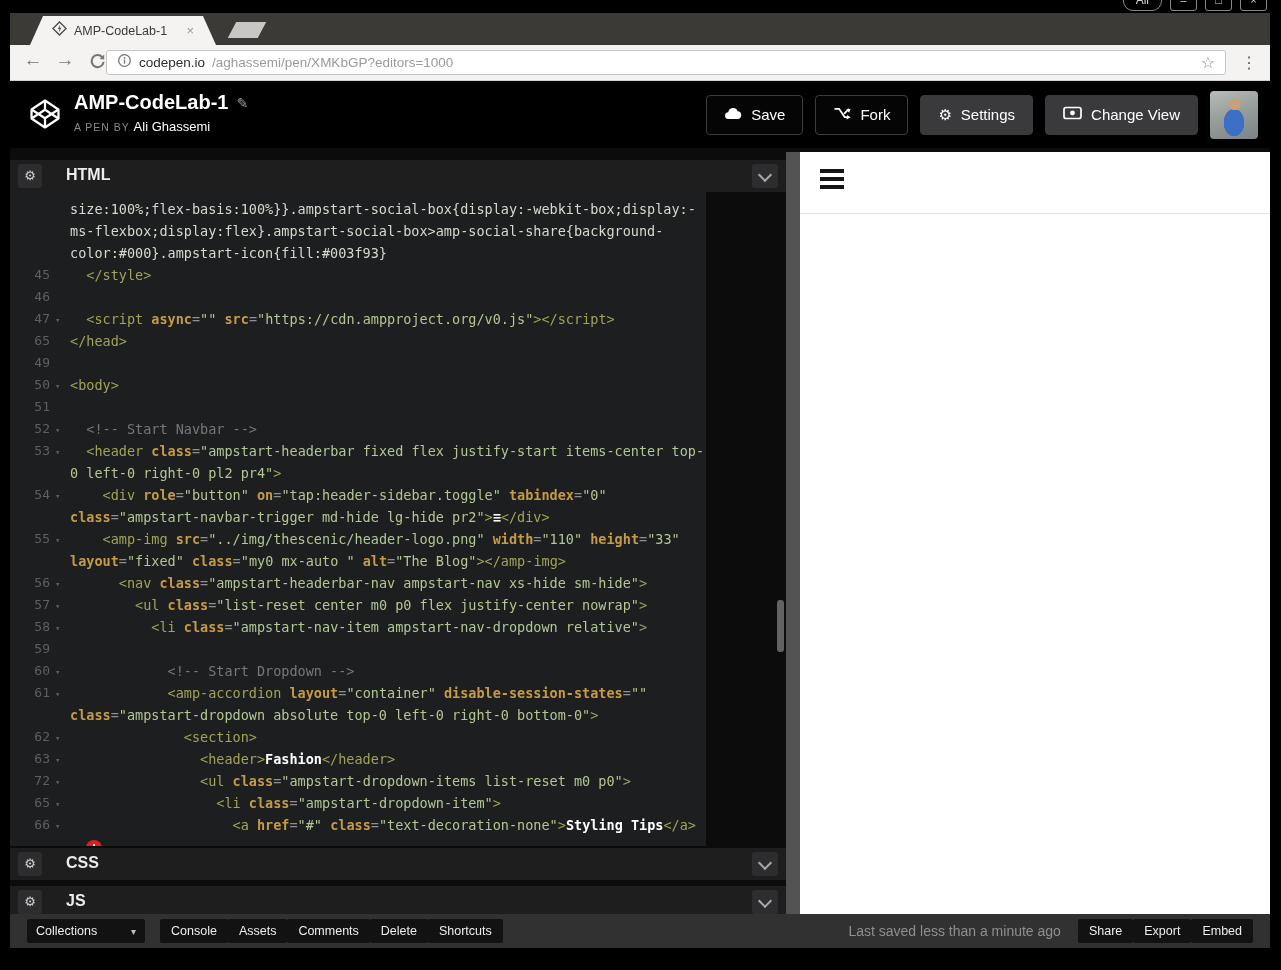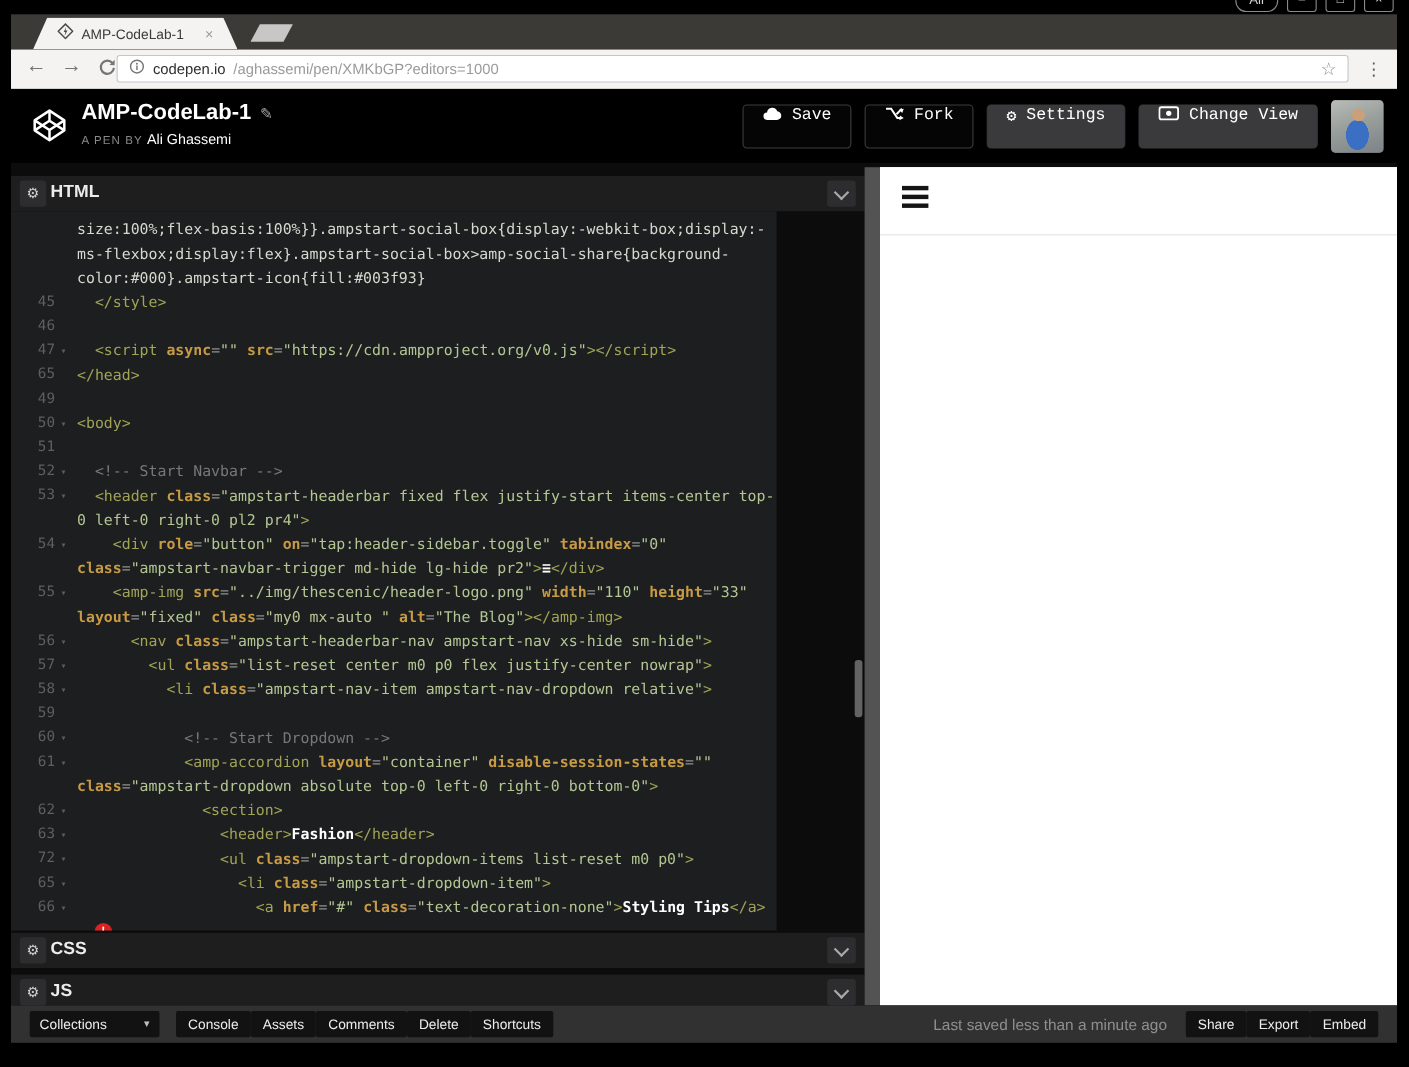--- a/index.html
+++ b/index.html
@@ -39,39 +39,39 @@
   .cp-header{position:absolute;left:10px;top:81px;width:1260px;height:67px;background:#000;}
   .cp-logo{position:absolute;left:18px;top:15px;}
   .cp-titles{position:absolute;left:64px;top:10px;}
   .cp-title-row{display:flex;align-items:center;gap:8px;}
   .cp-title{font-size:20px;font-weight:bold;color:#fff;}
   .cp-pencil{font-size:14px;color:#a0a0a0;}
   .cp-byline{margin-top:5px;font-size:10.5px;color:#8a8a8a;letter-spacing:1px;}
   .cp-author{font-size:13px;color:#fff;letter-spacing:0;}
   .hdr-actions{position:absolute;right:12px;top:50%;transform:translateY(-50%);
                display:flex;gap:12px;align-items:center;}
-  .cp-btn{height:40px;display:flex;align-items:flex-start;gap:9px;padding:0 17px;border-radius:4px;
-          color:#fff;font-size:15px;box-sizing:border-box;white-space:nowrap;font-family:Liberation Mono, monospace;}
+  .cp-btn{height:40px;display:flex;align-items:center;gap:9px;padding:0 17px;border-radius:4px;
+          color:#fff;font-size:15px;box-sizing:border-box;white-space:nowrap;}
   .cp-btn.dark{background:#050505;border:1px solid #3d3d3d;}
   .cp-btn.gray{background:#3a3a3d;border:1px solid #3a3a3d;}
   .btn-glyph{font-size:15px;color:#fff;}
   .avatar{width:48px;height:48px;border-radius:4px;
     background:
       radial-gradient(circle at 52% 28%, #caa07b 0 13%, rgba(0,0,0,0) 14%),
       radial-gradient(ellipse at 50% 66%, #3a6fc4 0 30%, rgba(0,0,0,0) 31%),
       linear-gradient(160deg,#b9bdb9 0%,#999f9b 45%,#7c8287 100%);}
 
   
   .main{position:absolute;left:10px;top:148px;width:1260px;height:766px;background:#0c0c0c;}
 
   .editor-col{position:absolute;left:0;top:0;width:776px;height:766px;}
   .panel-hd{position:absolute;left:0;width:776px;height:32px;background:#1e1e1e;}
   .panel-hd .gearbox{position:absolute;left:8px;top:4px;width:24px;height:24px;background:#2d2d2f;
                      border-radius:3px;color:#d0d0d0;font-size:13px;text-align:center;line-height:24px;}
-  .panel-hd .plabel{position:absolute;left:36px;top:6px;font-size:16px;font-weight:bold;color:#ececec;}
+  .panel-hd .plabel{position:absolute;left:56px;top:6px;font-size:16px;font-weight:bold;color:#ececec;}
   .panel-hd .chevbox{position:absolute;right:8px;top:4px;width:26px;height:24px;background:#2d2d2f;
                      border-radius:3px;}
   .chev{position:absolute;left:8px;top:6px;width:8px;height:8px;
         border-right:2px solid #a9a9a9;border-bottom:2px solid #a9a9a9;transform:rotate(45deg);}
 
   .code-area{position:absolute;left:0;top:44px;width:696px;height:654px;background:#1c1e1f;
              overflow:hidden;padding-top:6px;box-sizing:border-box;
              font-family:"DejaVu Sans Mono",monospace;font-size:13.5px;line-height:22px;}
   .cline{position:relative;padding-left:60px;min-height:22px;}
   .ln{position:absolute;left:0;top:0;width:40px;text-align:right;color:#5f5f5f;font-size:13px;}

